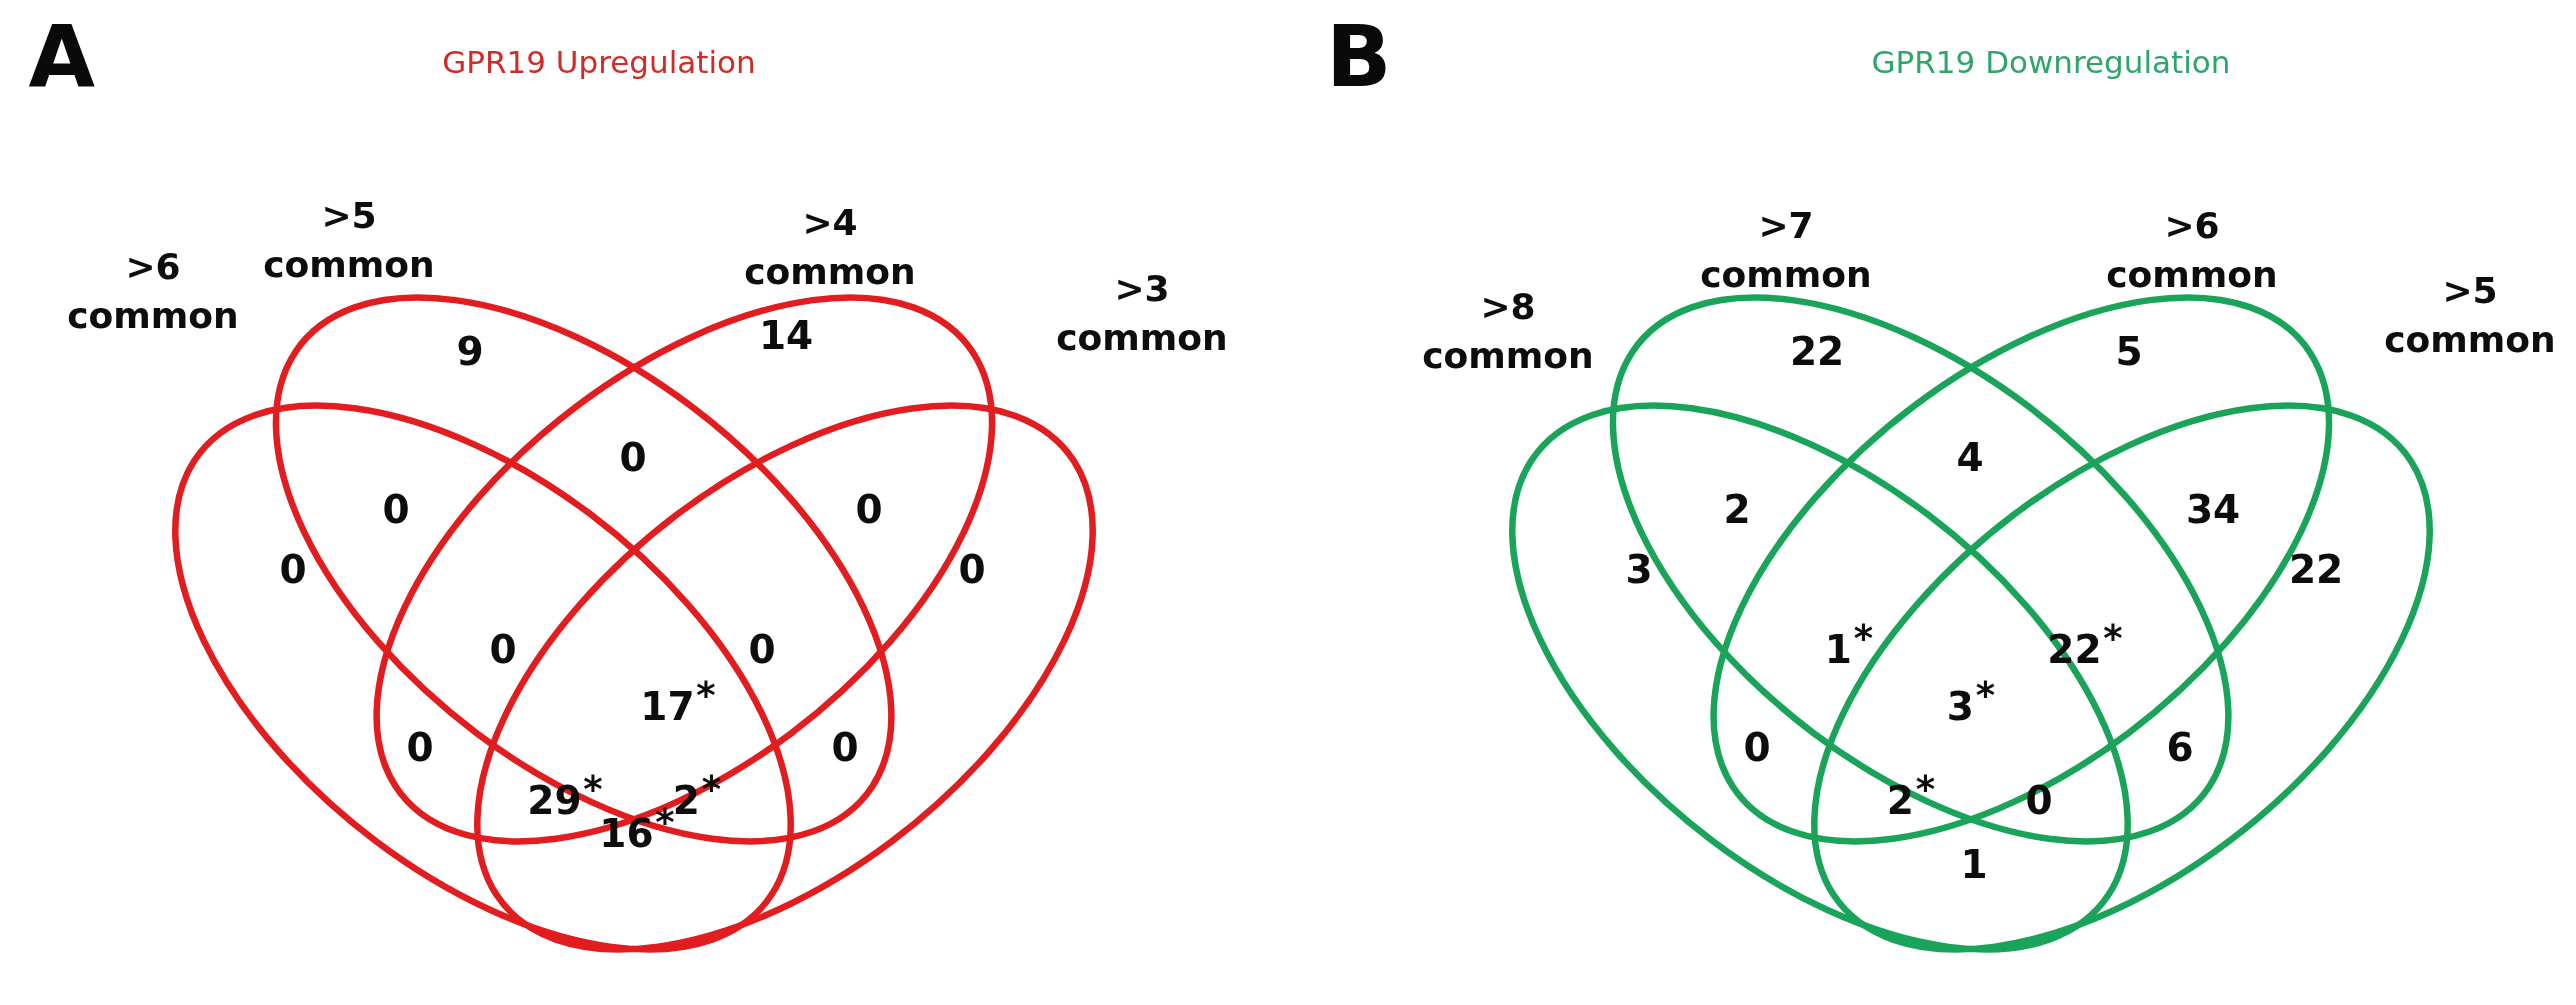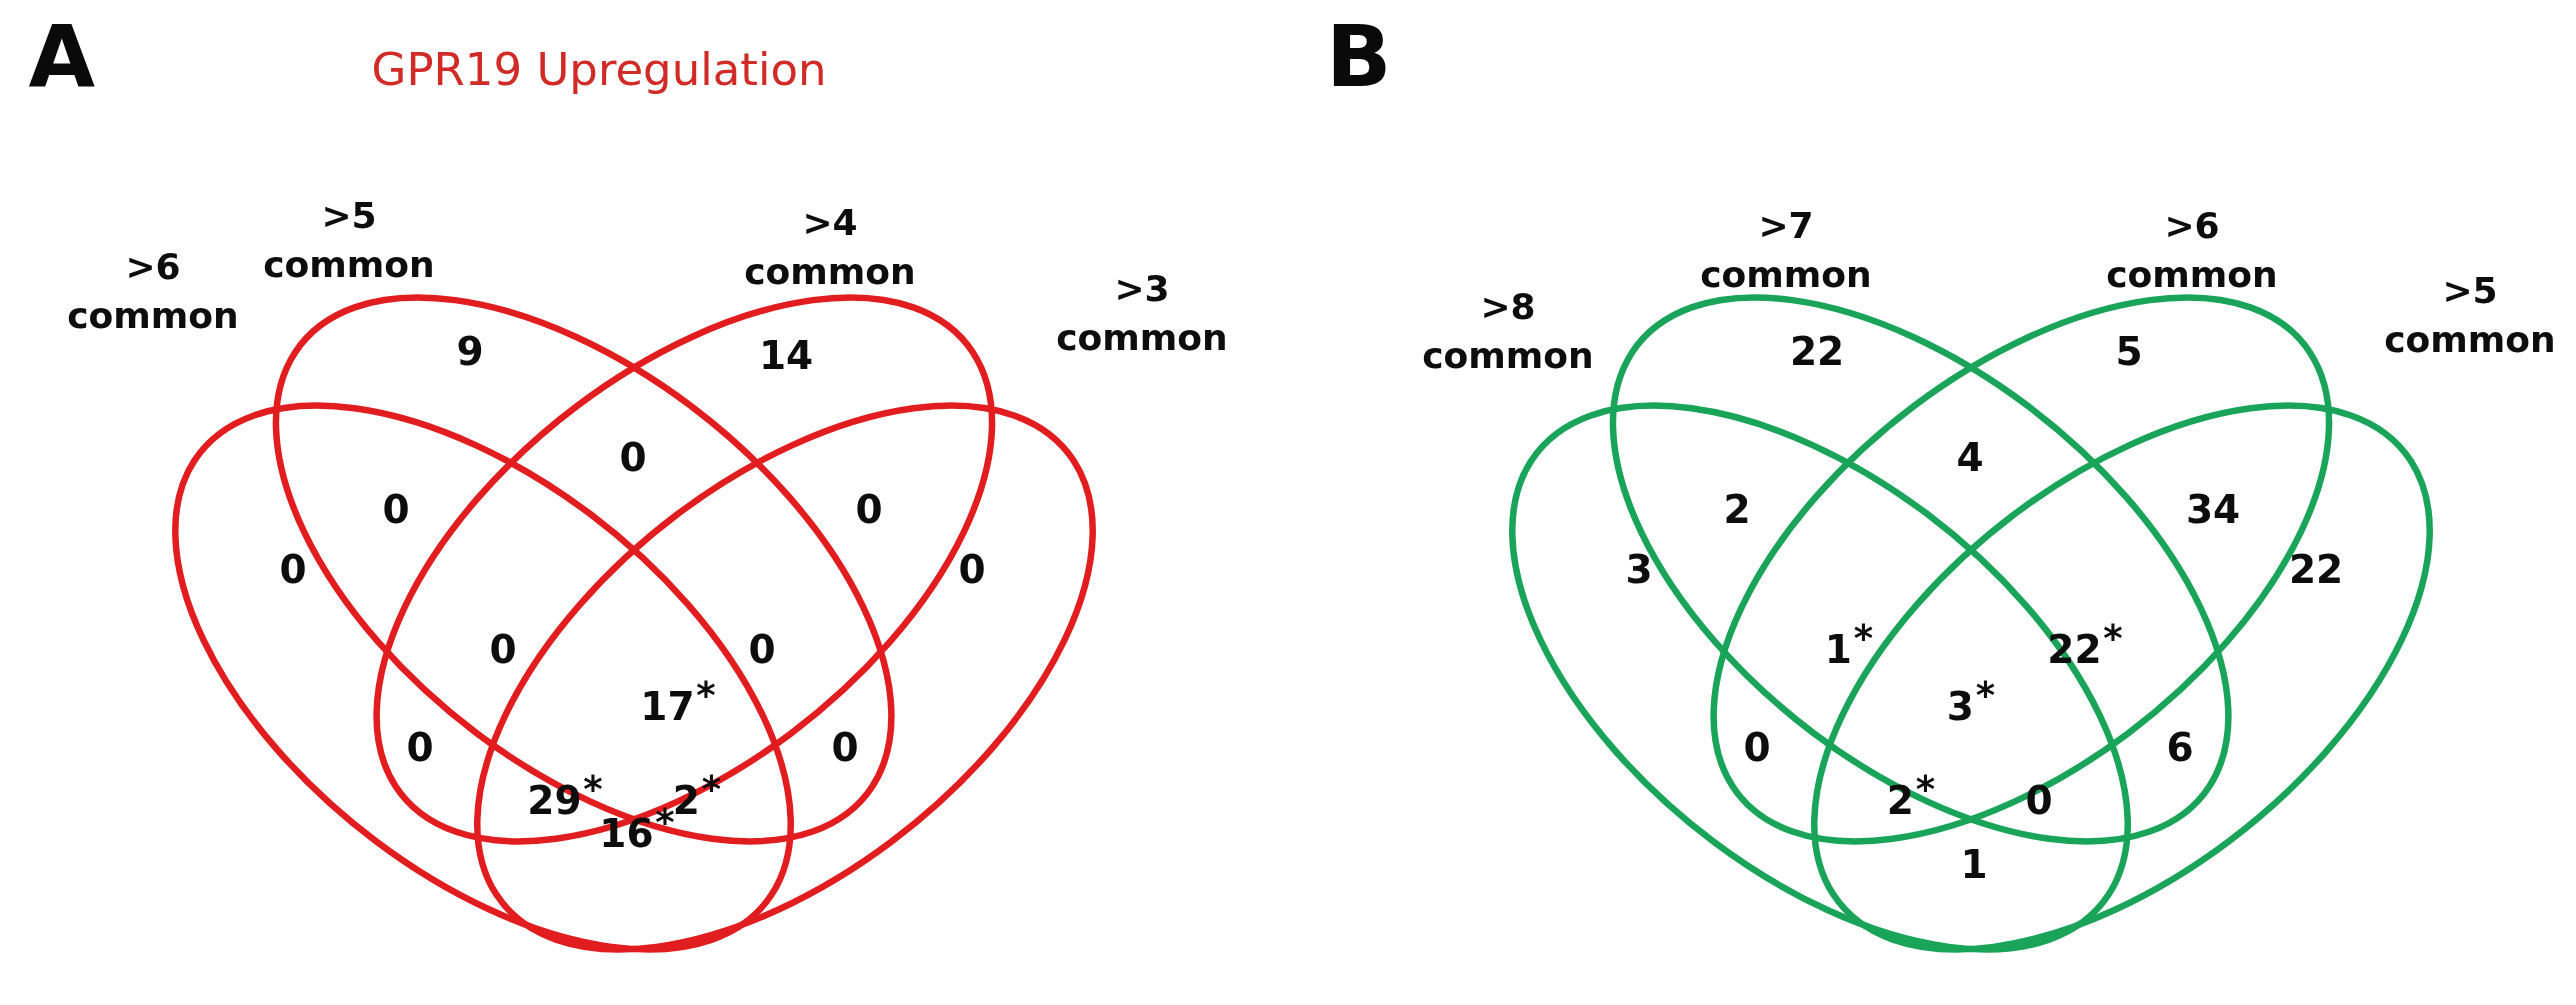--- a/index.html
+++ b/index.html
@@ -12,21 +12,21 @@
   }
   .panel-letter{
     position:absolute;
     font-size:86px;
     font-weight:bold;
     color:#0a0a0a;
     line-height:1;
   }
   .panel-title{
     position:absolute;
-    font-size:45px;
+    font-size:31px;
     font-weight:400;
     white-space:nowrap;
     transform:translateX(-50%);
     line-height:1.1;
   }
   .venn-svg{
     position:absolute;
     overflow:visible;
   }
   .venn-svg ellipse{
@@ -87,37 +87,38 @@
   <div class="set-label" style="left:830px;top:198px;">
     <span>&gt;4</span>
     <span>common</span>
   </div>
   <div class="set-label" style="left:1142px;top:264px;">
     <span>&gt;3</span>
     <span>common</span>
   </div>
 
   <div class="cell" style="left:471px;top:352px;"><span>9</span><span class="star"></span></div>
-  <div class="cell" style="left:787px;top:356px;"><span>14</span><span class="star"></span></div>
+  <div class="cell" style="left:787px;top:336px;"><span>14</span><span class="star"></span></div>
   <div class="cell" style="left:634px;top:458px;"><span>0</span><span class="star"></span></div>
   <div class="cell" style="left:397px;top:510px;"><span>0</span><span class="star"></span></div>
   <div class="cell" style="left:870px;top:510px;"><span>0</span><span class="star"></span></div>
   <div class="cell" style="left:294px;top:570px;"><span>0</span><span class="star"></span></div>
   <div class="cell" style="left:973px;top:570px;"><span>0</span><span class="star"></span></div>
   <div class="cell" style="left:504px;top:650px;"><span>0</span><span class="star"></span></div>
   <div class="cell" style="left:763px;top:650px;"><span>0</span><span class="star"></span></div>
   <div class="cell" style="left:634px;top:707px;margin-left:44px;"><span>17</span><span class="star">*</span></div>
   <div class="cell" style="left:421px;top:748px;"><span>0</span><span class="star"></span></div>
   <div class="cell" style="left:846px;top:748px;"><span>0</span><span class="star"></span></div>
   <div class="cell" style="left:565px;top:801px;"><span>29</span><span class="star">*</span></div>
   <div class="cell" style="left:697px;top:801px;"><span>2</span><span class="star">*</span></div>
   <div class="cell" style="left:637px;top:834px;"><span>16</span><span class="star">*</span></div>
 
   <div class="panel-letter" style="left:1326px;top:12.5px;">B</div>
 
+  <div class="panel-title" style="left: 2051px; top: 45px; color: rgb(47, 165, 106);">GPR19 Downregulation</div>
 
   <svg class="venn-svg" style="left:1512px;top:297px;width:918px;height:653px;" viewBox="44 178 912 604" preserveAspectRatio="none">
     <ellipse cx="350" cy="530" rx="350" ry="185" transform="rotate(35 350 530)" vector-effect="non-scaling-stroke" stroke="#19a45a"></ellipse>
     <ellipse cx="450" cy="430" rx="350" ry="185" transform="rotate(35 450 430)" vector-effect="non-scaling-stroke" stroke="#19a45a"></ellipse>
     <ellipse cx="550" cy="430" rx="350" ry="185" transform="rotate(-35 550 430)" vector-effect="non-scaling-stroke" stroke="#19a45a"></ellipse>
     <ellipse cx="650" cy="530" rx="350" ry="185" transform="rotate(-35 650 530)" vector-effect="non-scaling-stroke" stroke="#19a45a"></ellipse>
   </svg>
 
   <div class="set-label" style="left:1508px;top:282px;">
     <span>&gt;8</span>

